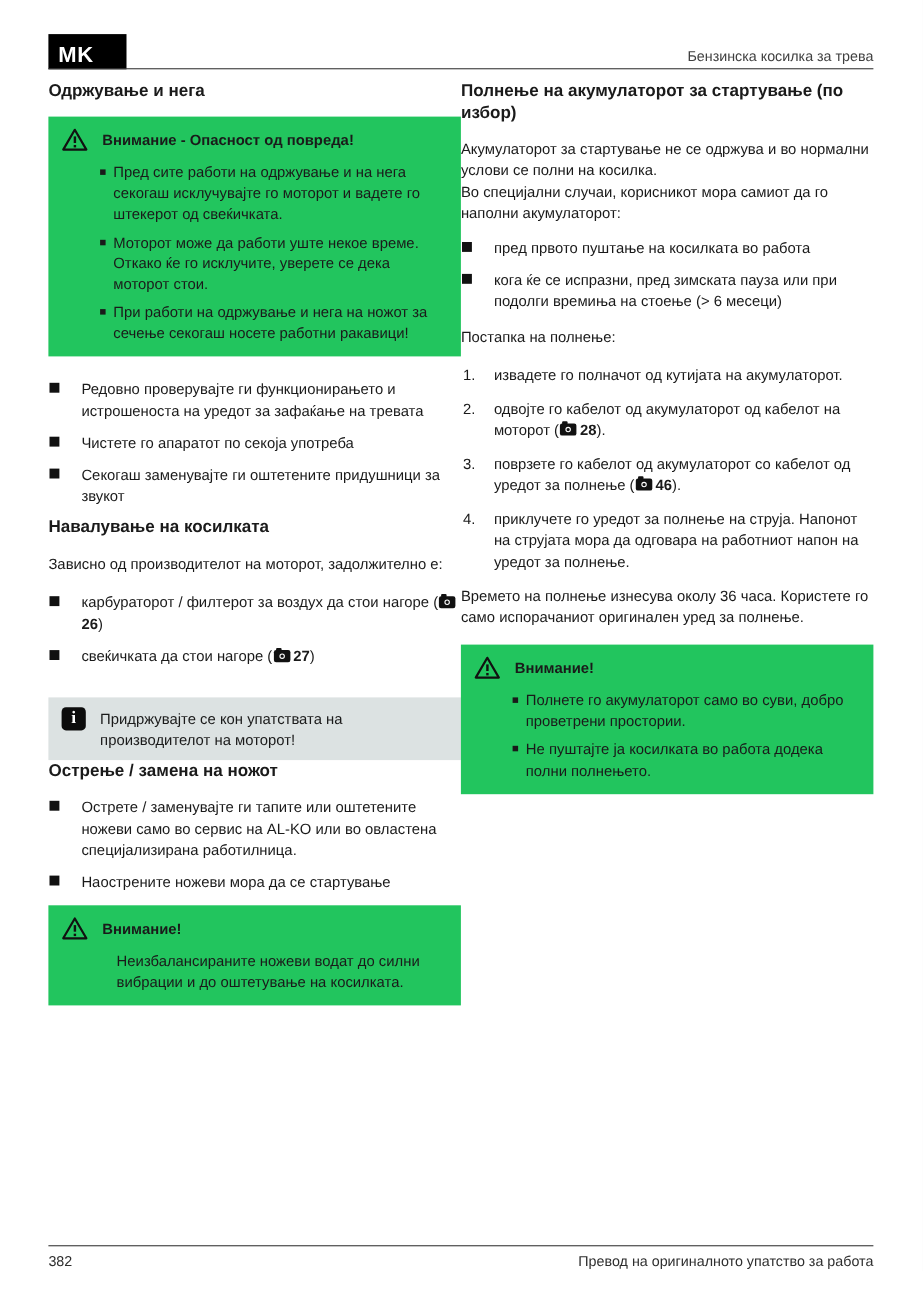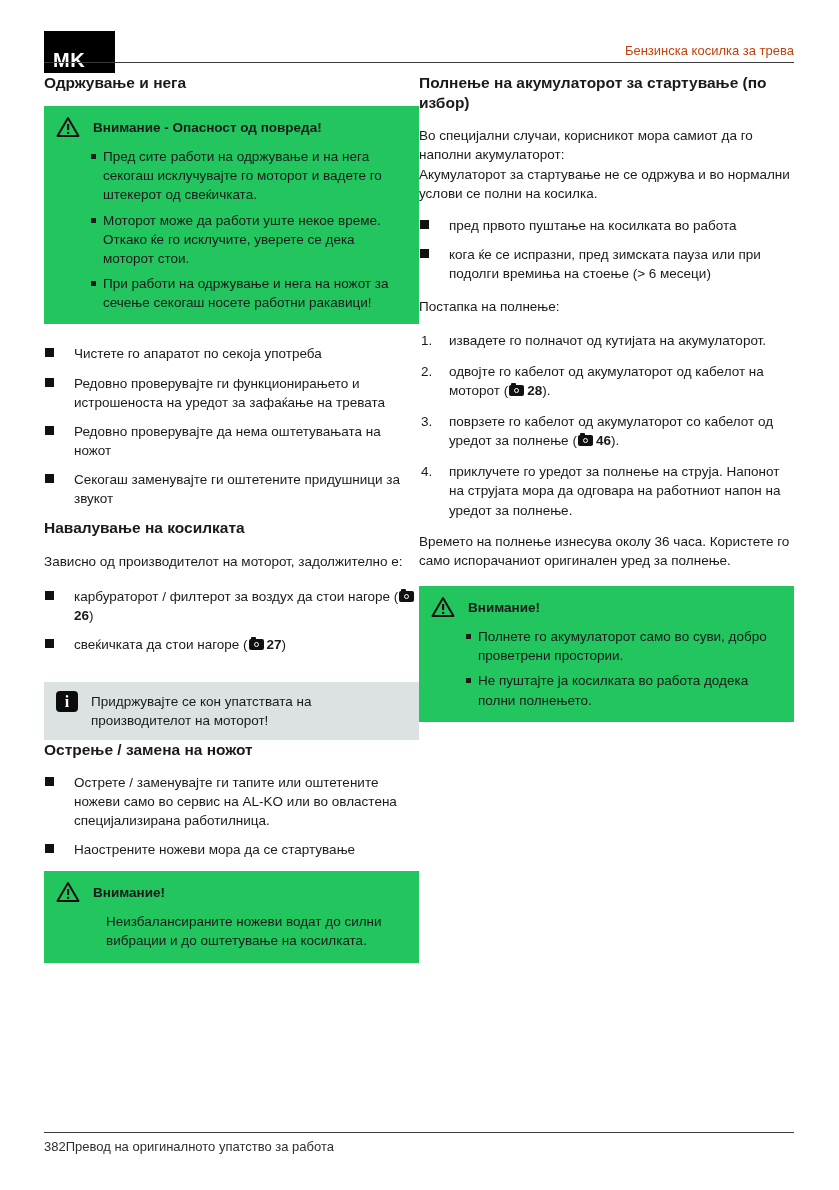--- a/index.html
+++ b/index.html
@@ -3,22 +3,22 @@
 <meta charset="utf-8">
 <style>
   *{box-sizing:border-box;margin:0;padding:0}
   html,body{background:#e8e8e8}
   body{font-family:"Liberation Sans","DejaVu Sans",sans-serif;color:#1a1a1a}
   .page{position:relative;width:839px;height:1190px;background:#fff;margin:0 auto;overflow:hidden}
 
   
   .hdr{position:absolute;top:31px;left:44px;right:45px;height:30px}
   .lang-badge{display:inline-block;background:#000;color:#fff;font-weight:bold;
-    font-size:20px;line-height:26px;padding:16px 30px 0 9px;letter-spacing:.5px}
-  .doc-title{position:absolute;right:0;bottom:3px;font-size:13px;color:#c2410c}
+    font-size:20px;line-height:26px;padding:6px 30px 0 9px;letter-spacing:.5px}
+  .doc-title{position:absolute;right:0;bottom:3px;font-size:13px;color:#404040}
   .rule{border:none;border-top:1.5px solid #3a3a3a}
   .hdr-rule{position:absolute;top:62px;left:44px;right:45px}
 
   
   .columns{position:absolute;top:73px;left:44px;right:45px;display:flex;}
   .col{flex:1 1 0;min-width:0}
 
   h2.sec{font-size:15.5px;font-weight:bold;line-height:1.3;margin:0 0 13px}
   p,li{font-size:13.5px;line-height:1.42}
 
@@ -63,21 +63,21 @@
   .mt-xl{margin-top:62px}
   .mb-box{margin-bottom:20px}
   .intro{margin-bottom:16px}
   .para-block{margin-bottom:13px}
   .proc-label{margin:14px 0 14px}
   .after-steps{margin:2px 0 16px}
 
   
   .ftr-rule{position:absolute;top:1132px;left:44px;right:45px}
   .ftr{position:absolute;top:1139px;left:44px;right:45px;display:flex;
-    font-size:13px;color:#2e2e2e}
+    justify-content:space-between;font-size:13px;color:#2e2e2e}
 </style>
 </head>
 <body>
 
 <div class="page">
 
   <div class="hdr">
     <span class="lang-badge">MK</span>
     <span class="doc-title">Бензинска косилка за трева</span>
   </div>
@@ -99,23 +99,22 @@
           <span class="box-title">Внимание - Опасност од повреда!</span>
         </div>
         <ul>
           <li><span class="ssq"></span><span>Пред сите работи на одржување и на нега секогаш исклучувајте го моторот и вадете го штекерот од свеќичката.</span></li>
           <li><span class="ssq"></span><span>Моторот може да работи уште некое време. Откако ќе го исклучите, уверете се дека моторот стои.</span></li>
           <li><span class="ssq"></span><span>При работи на одржување и нега на ножот за сечење секогаш носете работни ракавици!</span></li>
         </ul>
       </div>
 
       <ul class="blist">
+        <li><span class="sq"></span><span>Редовно проверувајте ги функционирањето и истрошеноста на уредот за зафаќање на тревата</span></li>
         <li><span class="sq"></span><span>Чистете го апаратот по секоја употреба</span></li>
-        <li><span class="sq"></span><span>Редовно проверувајте ги функционирањето и истрошеноста на уредот за зафаќање на тревата</span></li>
-        <li><span class="sq"></span><span>Редовно проверувајте да нема оштетувањата на ножот</span></li>
         <li><span class="sq"></span><span>Секогаш заменувајте ги оштетените придушници за звукот</span></li>
       </ul>
 
       <h2 class="sec mt-lg">Навалување на косилката</h2>
 
       <p class="intro">Зависно од производителот на моторот, задолжително е:</p>
 
       <ul class="blist">
         <li><span class="sq"></span><span><span>карбураторот / филтерот за воздух да стои нагоре (</span><span class="cam"></span><b>26</b><span>)</span></span></li>
         <li><span class="sq"></span><span><span>свеќичката да стои нагоре (</span><span class="cam"></span><b>27</b><span>)</span></span></li>
@@ -145,22 +144,22 @@
         <p class="wb-text">Неизбалансираните ножеви водат до силни вибрации и до оштетување на косилката.</p>
       </div>
 
     </section>
 
     <section class="col">
 
       <h2 class="sec">Полнење на акумулаторот за стартување (по избор)</h2>
 
       <div class="para-block">
+        <p>Акумулаторот за стартување не се одржува и во нормални услови се полни на косилка.</p>
         <p>Во специјални случаи, корисникот мора самиот да го наполни акумулаторот:</p>
-        <p>Акумулаторот за стартување не се одржува и во нормални услови се полни на косилка.</p>
       </div>
 
       <ul class="blist">
         <li><span class="sq"></span><span>пред првото пуштање на косилката во работа</span></li>
         <li><span class="sq"></span><span>кога ќе се испразни, пред зимската пауза или при подолги времиња на стоење (&gt; 6 месеци)</span></li>
       </ul>
 
       <p class="proc-label">Постапка на полнење:</p>
 
       <ol class="steps">

